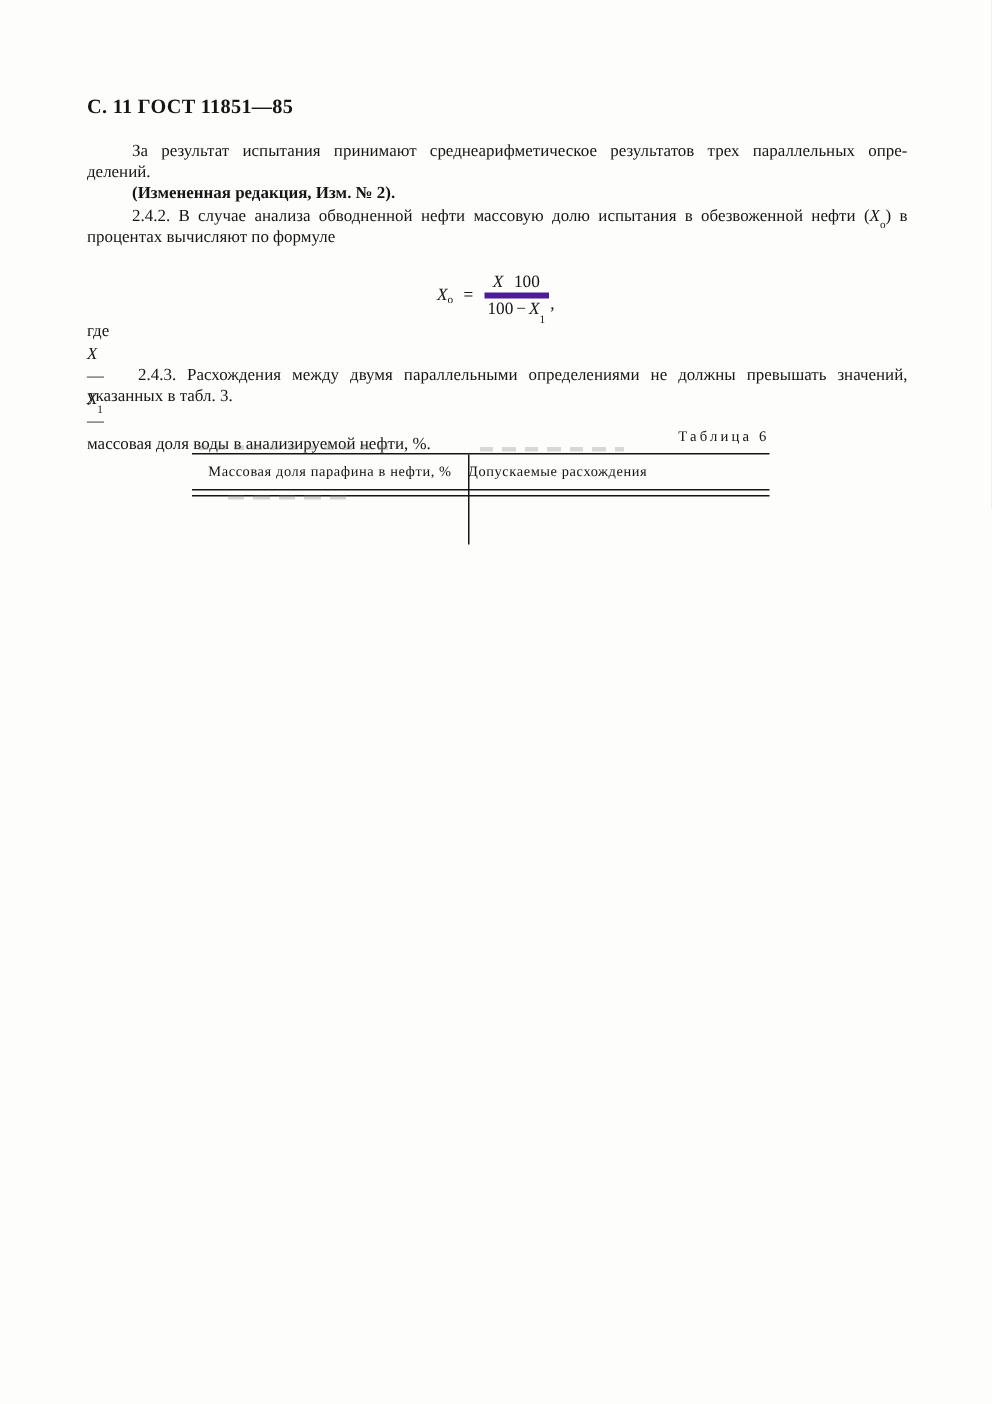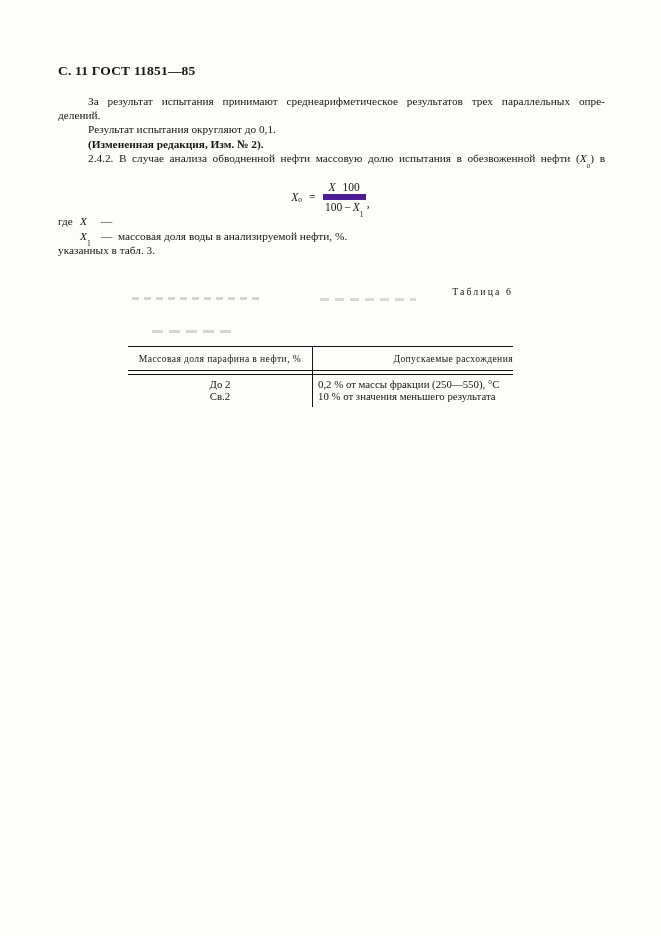--- a/index.html
+++ b/index.html
@@ -23,43 +23,43 @@
   i.var { font-style:italic; font-family:"Liberation Serif",serif; }
   sub.sm { font-size:7.5px; line-height:0; position:relative; top:2.5px; }
 
   .formula {
     position:absolute; left:0; top:180px; width:661px; height:34px;
     display:flex; justify-content:center; align-items:center;
     font-size:11.5px;
   }
   .formula .eq { margin:0 7px; }
   .frac { display:inline-flex; flex-direction:column; text-align:center; vertical-align:middle; }
-  .frac .num { border-bottom:6px solid #4c1d95; padding:0 6px 1px 6px; }
+  .frac .num { border-bottom:4px solid #4c1d95; padding:0 6px 1px 6px; }
   .frac .num .gap { margin-left:7px; }
   .frac .den { padding-top:1px; }
   .frac .den .minus { margin:0 2px; }
   .formula .trailing { position:relative; top:6px; margin-left:1px; }
 
   .where { position:absolute; left:58px; top:214px; width:547px; font-size:11.3px; }
-  .where-row { display:flex; line-height:15px; }
+  .where-row { display:flex; line-height:15px;flex-direction:column; }
   .w-intro { width:22px; }
   .w-var { width:21px; }
   .w-dash { width:17px; }
 
   .table-label {
     position:absolute; top:286px; right:148px;
     font-size:9.8px; letter-spacing:2.1px;
   }
   .gost-table {
     position:absolute; left:128px; top:302px; width:385px;
-    border-top:1.4px solid #151515; font-size:9.6px;margin-top:44px;
+    border-top:1.4px solid #151515; font-size:9.6px;
   }
   .thead { display:flex; height:23px; align-items:center; letter-spacing:.4px; }
   .th1 { width:184px; text-align:center; }
-  .th2 { width:201px; text-align:right; }
+  .th2 { width:201px; text-align:left; }
   .dline { height:2.6px; border-top:1px solid #151515; border-bottom:1px solid #151515; }
   .tbody { padding-top:3px; font-size:10.8px; line-height:12.3px; }
   .trow { display:flex; }
   .td1 { width:184px; text-align:center; }
   .td2 { width:201px; box-sizing:border-box; padding-left:6px; }
   .vline { position:absolute; left:184px; top:0; width:1.2px; height:60px; background:#151515; }
 
   .artifact { position:absolute; opacity:.28; pointer-events:none; }
   .artifact.a1 { left:132px; top:297px; width:132px; height:3px;
     background:repeating-linear-gradient(90deg,#6a6a6a 0 7px,transparent 7px 12px); }
@@ -72,23 +72,23 @@
 </head>
 <body>
 
 <div class="page">
 
   <div class="doc-header">С. 11 ГОСТ 11851—85</div>
 
   <div class="body-block" id="block-a">
     <div class="line indent just">За результат испытания принимают среднеарифметическое результатов трех параллельных опре-</div>
     <div class="line">делений.</div>
-    <div class="line indent">Результат испытания округляют до 0,1.</div>
     <div class="line indent bold">(Измененная редакция, Изм. № 2).</div>
     <div class="line indent just"><span>2.4.2. В случае анализа обводненной нефти массовую долю испытания в обезвоженной нефти (</span><i class="var">X</i><sub class="sm">о</sub><span>) в</span></div>
+    <div class="line">процентах вычисляют по формуле</div>
   </div>
 
   <div class="formula">
     <i class="var">X</i>
       <sub class="sm">о</sub>
     <span class="eq">=</span>
     <span class="frac">
       <span class="num"><i class="var">X</i><span class="gap">100</span></span>
       <span class="den"><span>100</span><span class="minus">−</span><i class="var">X</i><sub class="sm">1</sub></span>
     </span>
@@ -103,42 +103,33 @@
     </div>
     <div class="where-row">
       <span class="w-intro"></span>
       <span class="w-var"><i class="var">X</i><sub class="sm">1</sub></span>
       <span class="w-dash">—</span>
       <span>массовая доля воды в анализируемой нефти, %.</span>
     </div>
   </div>
 
   <div class="body-block" id="block-b">
+    <div class="line indent2 just">2.4.3. Расхождения между двумя параллельными определениями не должны превышать значений,</div>
     <div class="line">указанных в табл. 3.</div>
   </div>
 
   <div class="table-label">Таблица 6</div>
 
   <div class="gost-table">
     <div class="vline"></div>
     <div class="thead">
       <div class="th1">Массовая доля парафина в нефти, %</div>
       <div class="th2">Допускаемые расхождения</div>
     </div>
     <div class="dline"></div>
-    <div class="tbody">
-      <div class="trow">
-        <div class="td1">До 2</div>
-        <div class="td2">0,2 % от массы фракции (250—550), °С</div>
-      </div>
-      <div class="trow">
-        <div class="td1">Св.2</div>
-        <div class="td2">10 % от значения меньшего результата</div>
-      </div>
-    </div>
   </div>
 
   <div class="artifact a1"></div>
   <div class="artifact a2"></div>
   <div class="artifact a3"></div>
 
   <div class="page-number">62</div>
 
 </div>
 

